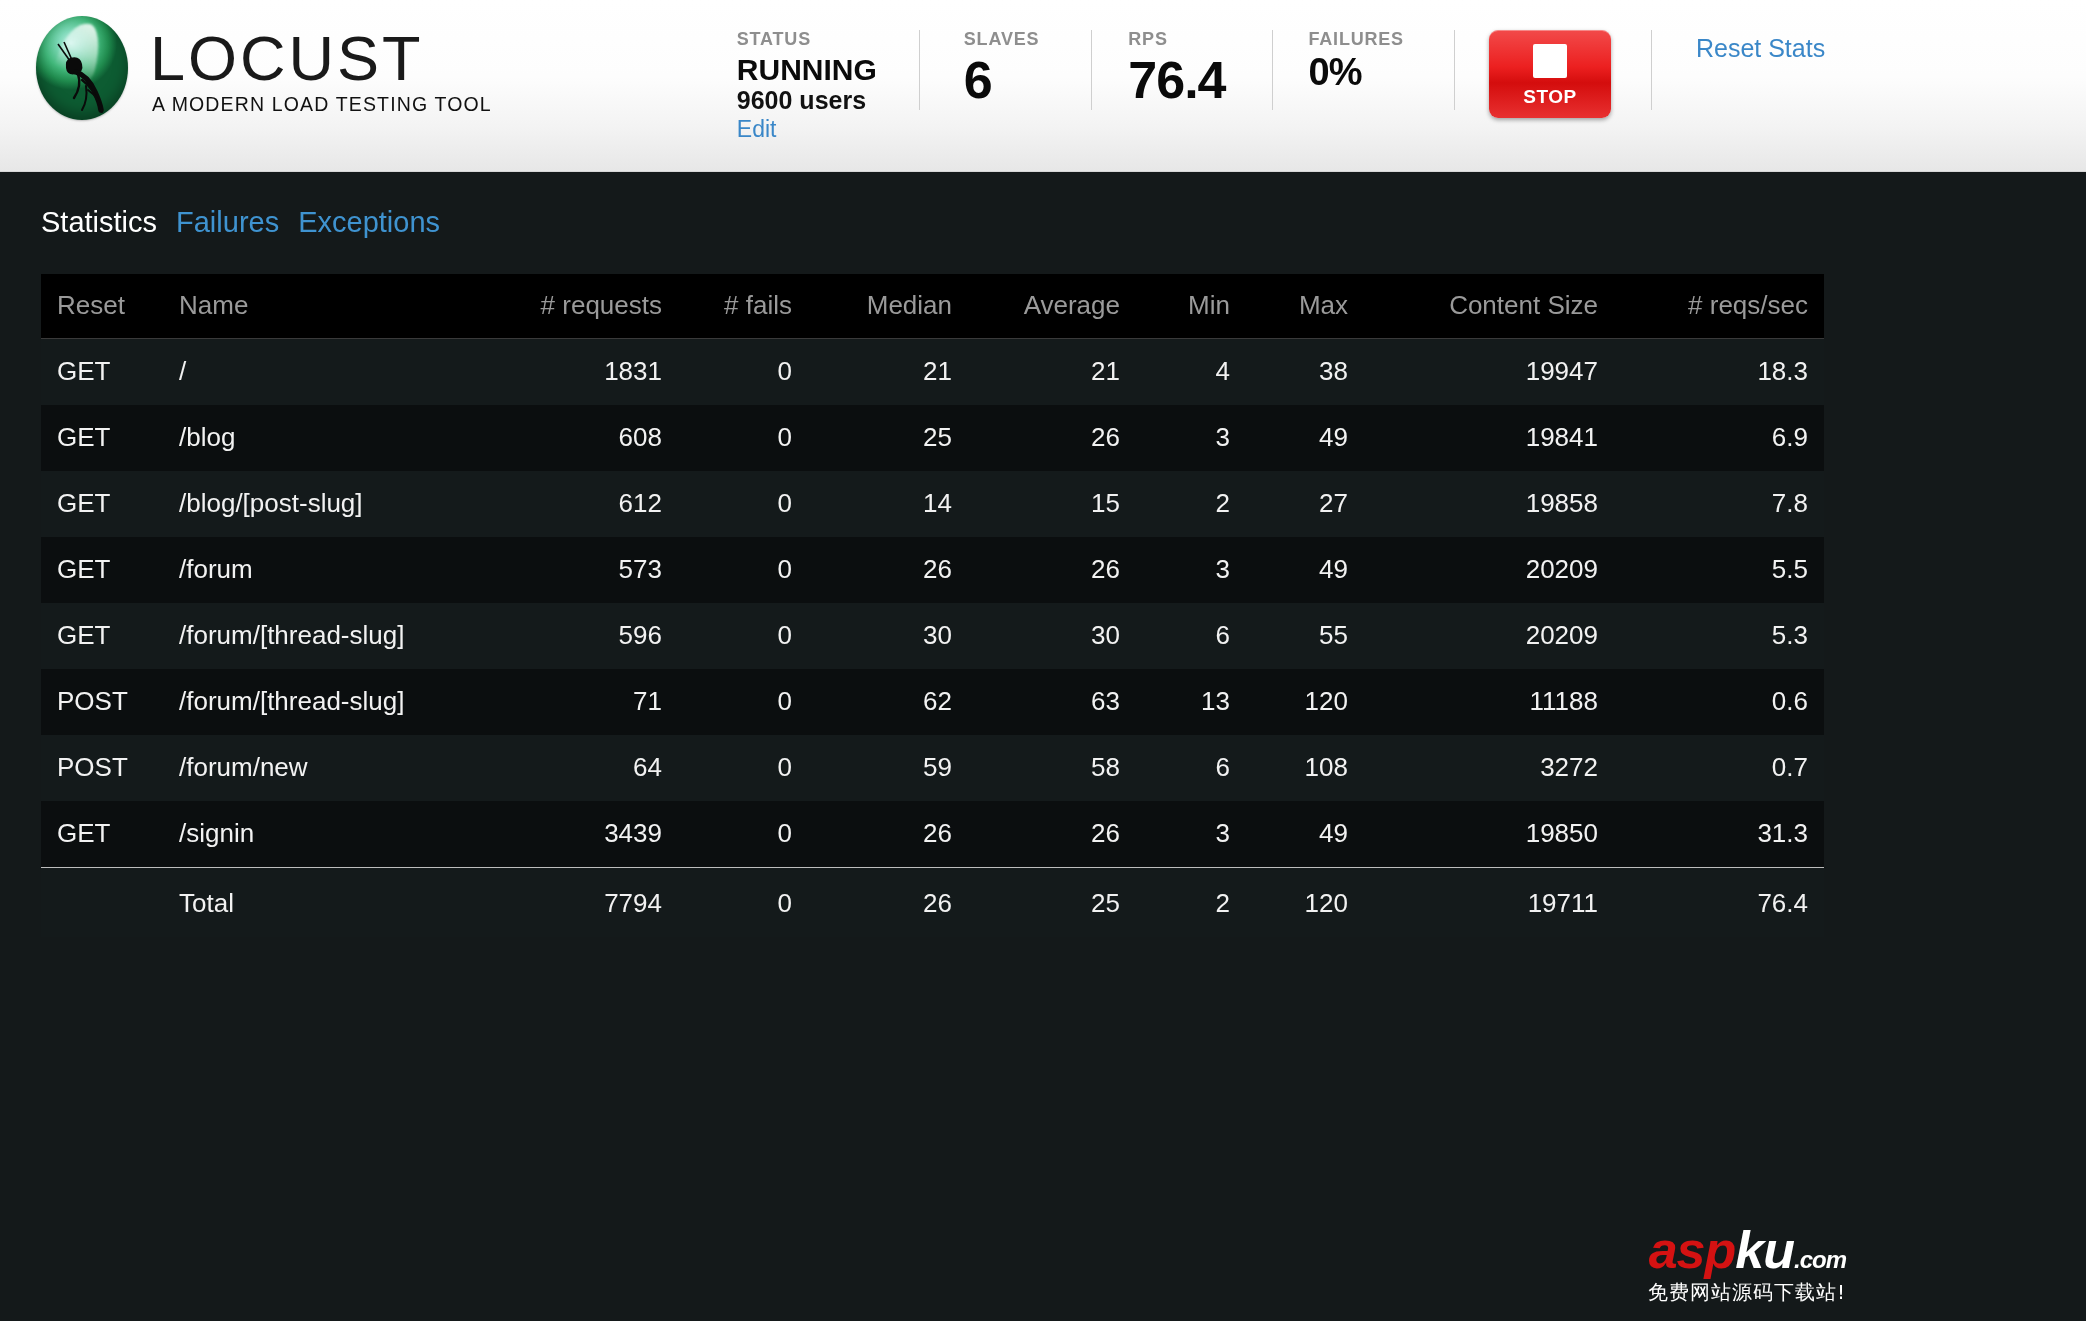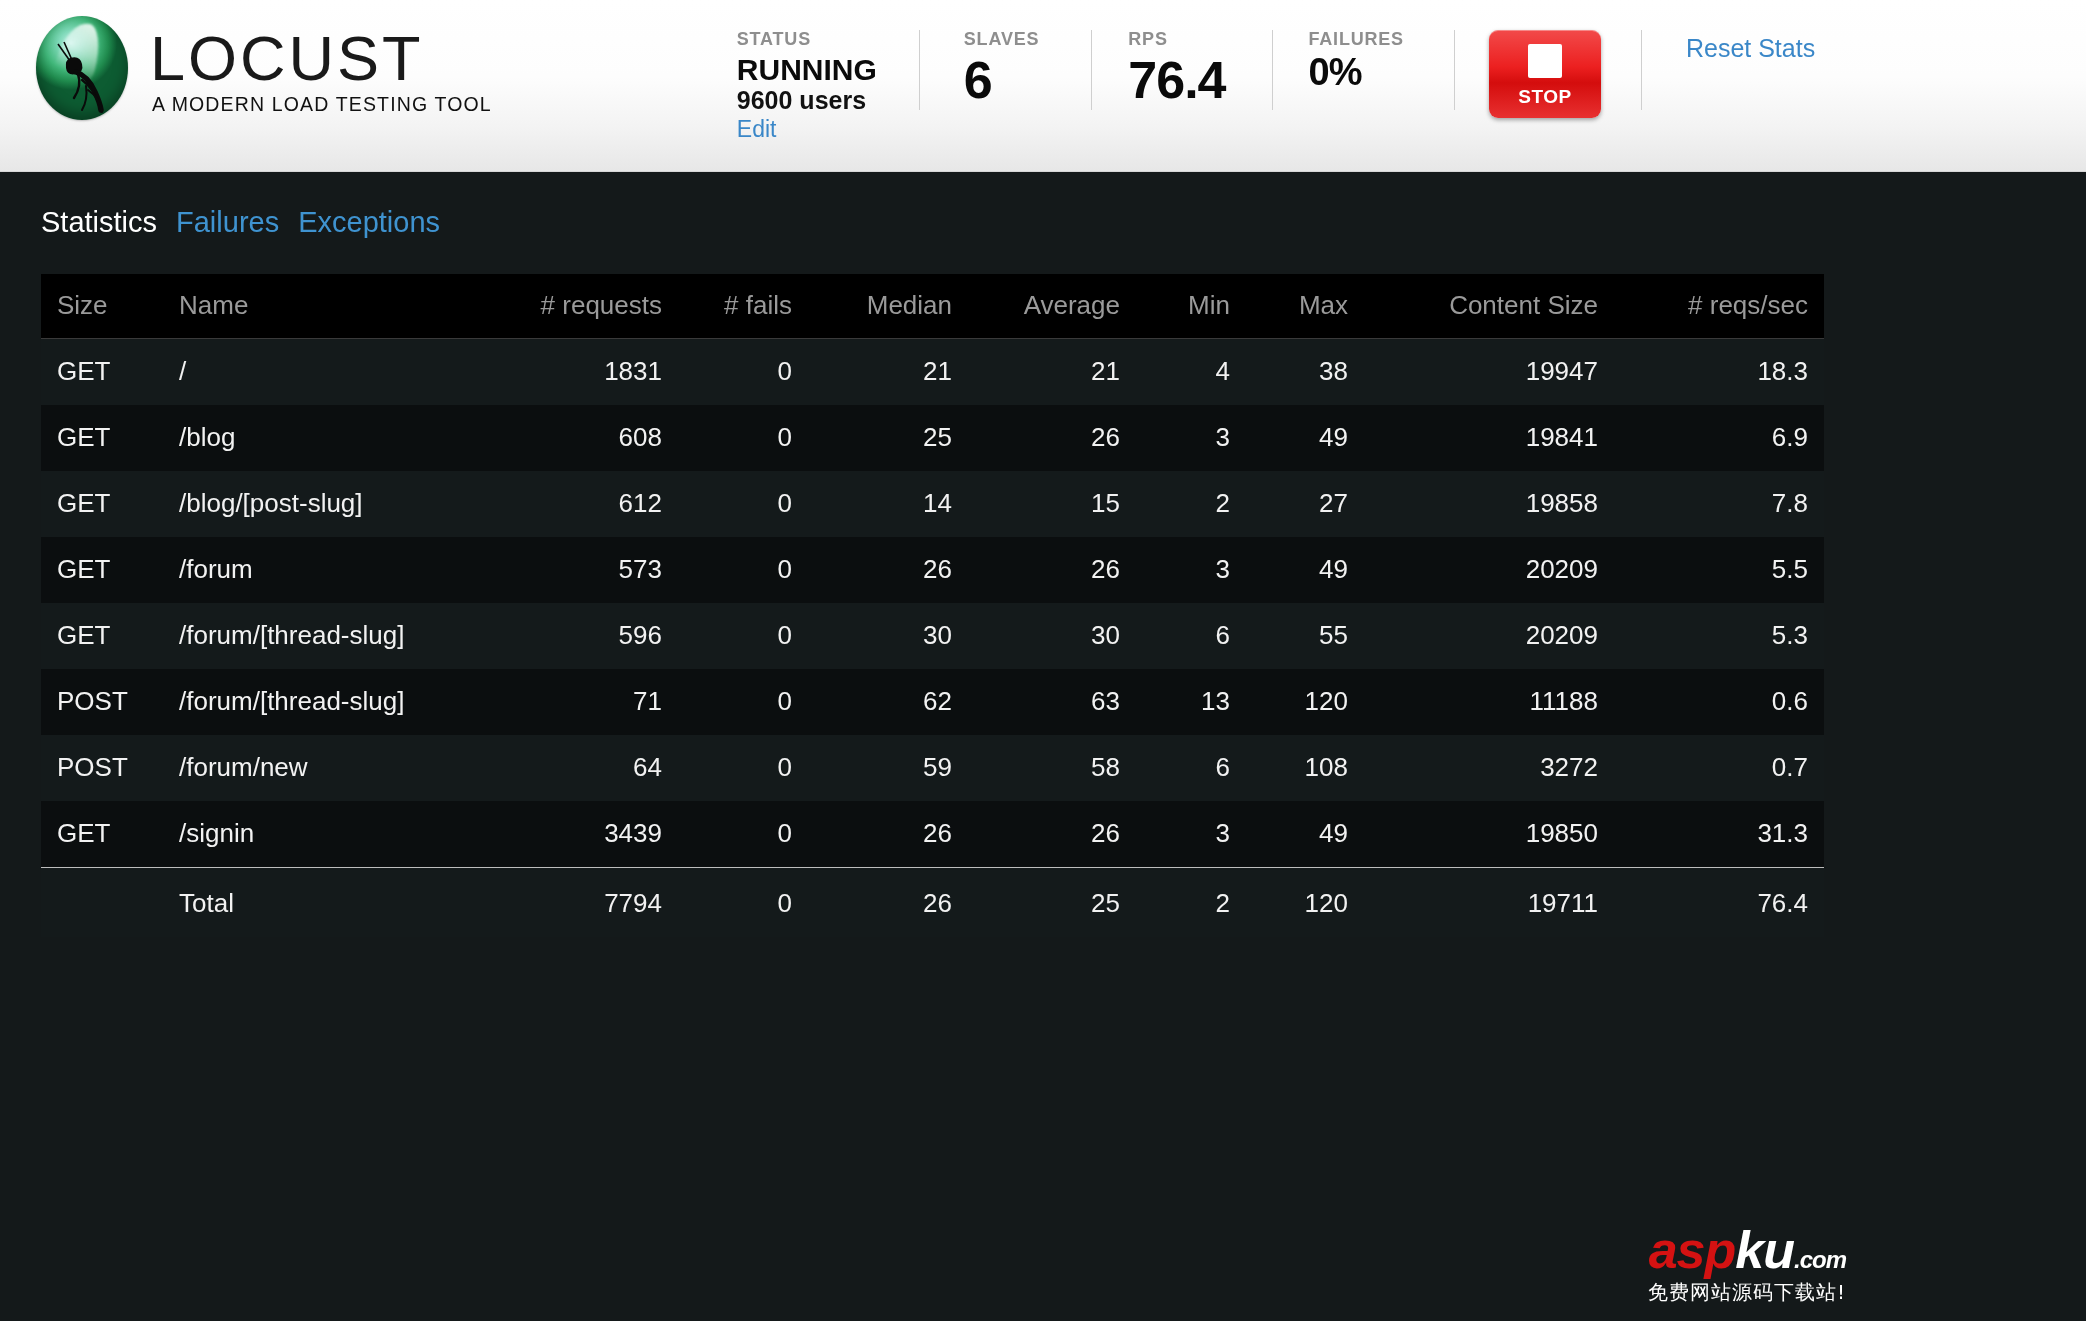--- a/index.html
+++ b/index.html
@@ -120,21 +120,21 @@
   .stat.rps .val { font-size: 52px; }
   .stat.slaves .val { font-size: 52px; }
 
   .stopcell {
     border-left: 1px solid #cfcfcf;
     padding: 0 40px 0 34px;
     display: flex;
     align-items: flex-start;
   }
   .stop-btn {
-    width: 112px; height: 88px;
+    width: 122px; height: 88px;
     border-radius: 9px;
     background: linear-gradient(to bottom, #f24a4a 0%, #ec2020 42%, #d40d0d 60%, #e83030 100%);
     box-shadow: 0 2px 4px rgba(0,0,0,.35), inset 0 1px 0 rgba(255,255,255,.35);
     border: none;
     cursor: pointer;
     display: flex;
     flex-direction: column;
     align-items: center;
     justify-content: center;
     padding-top: 4px;
@@ -357,21 +357,21 @@
           <col class="c-fail">
           <col class="c-med">
         <col class="c-avg">
           <col class="c-min">
           <col class="c-max">
           <col class="c-size">
           <col class="c-rps">
       </colgroup>
       <thead>
         <tr>
-          <th class="l">Size</th>
+          <th class="l">Reset</th>
           <th class="l">Name</th>
           <th># requests</th>
           <th># fails</th>
           <th>Median</th>
           <th>Average</th>
           <th>Min</th>
           <th>Max</th>
           <th>Content Size</th>
           <th># reqs/sec</th>
         </tr>

